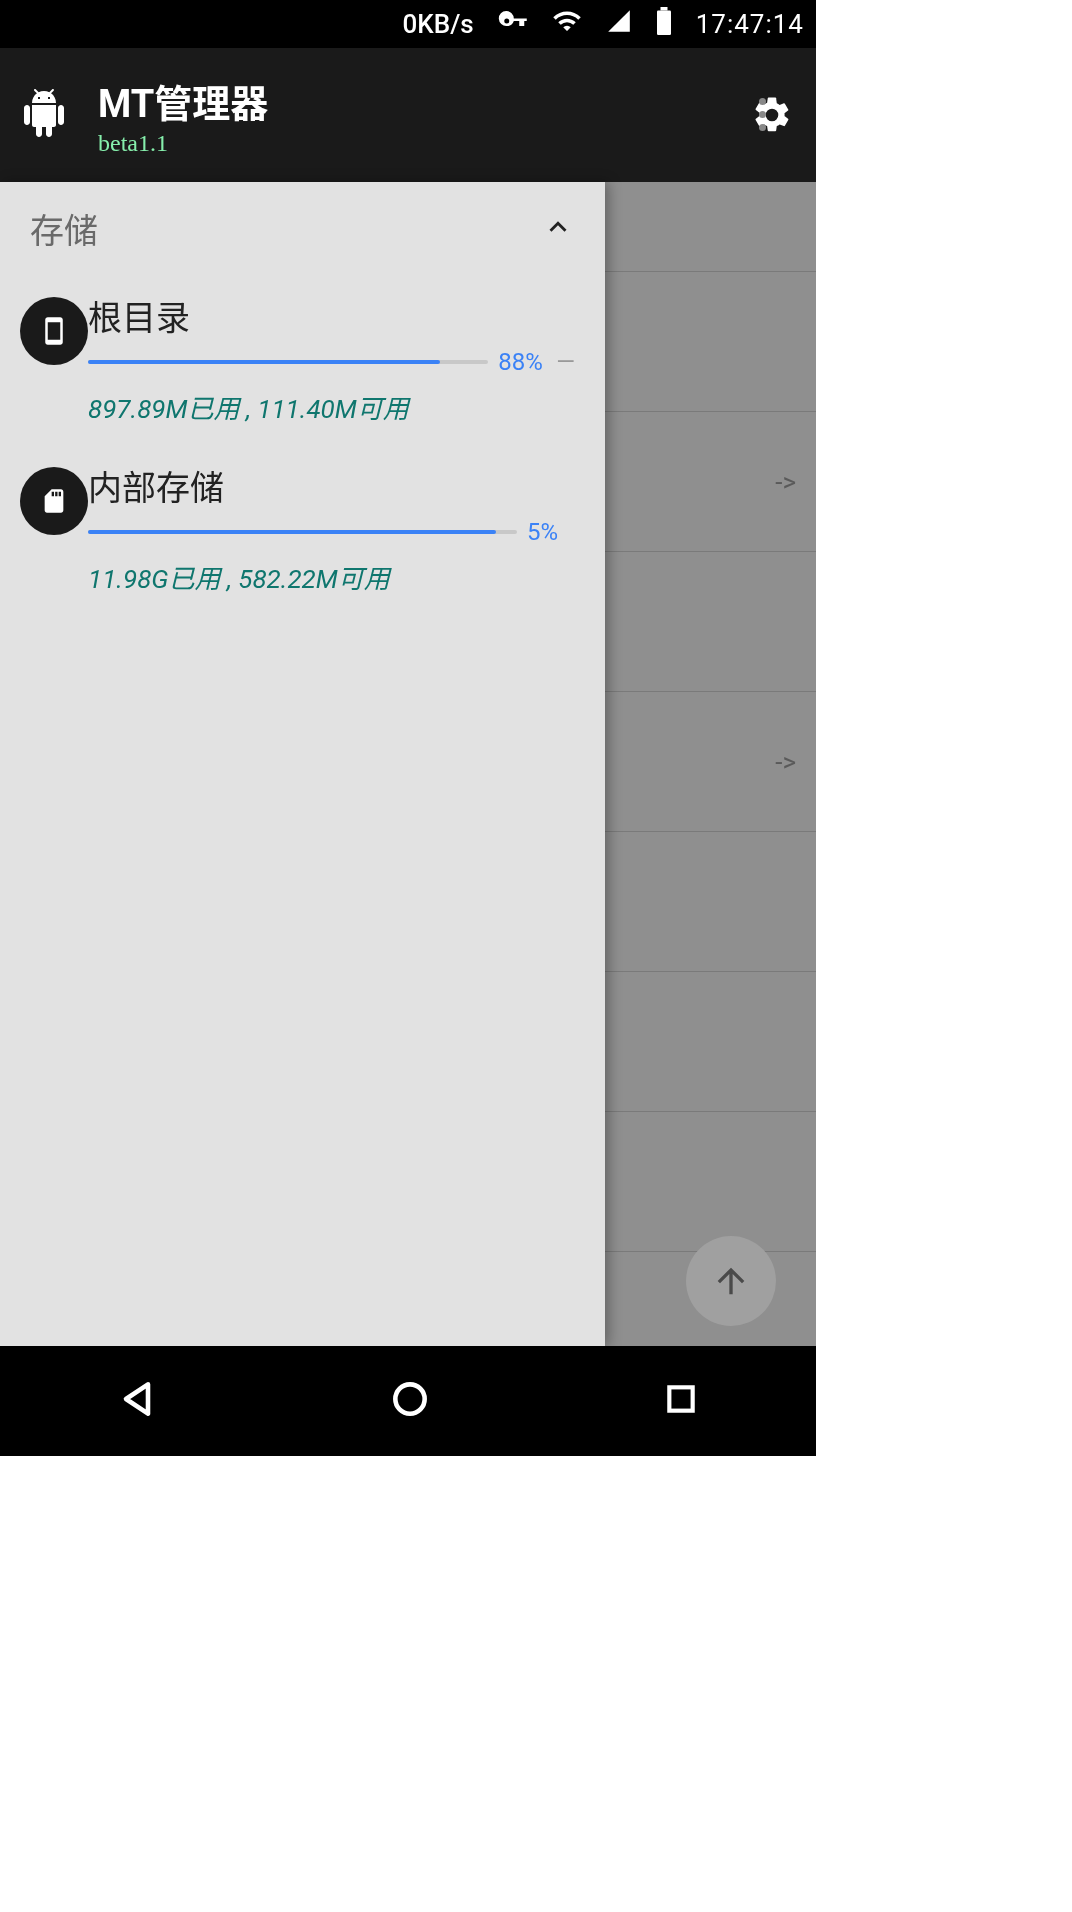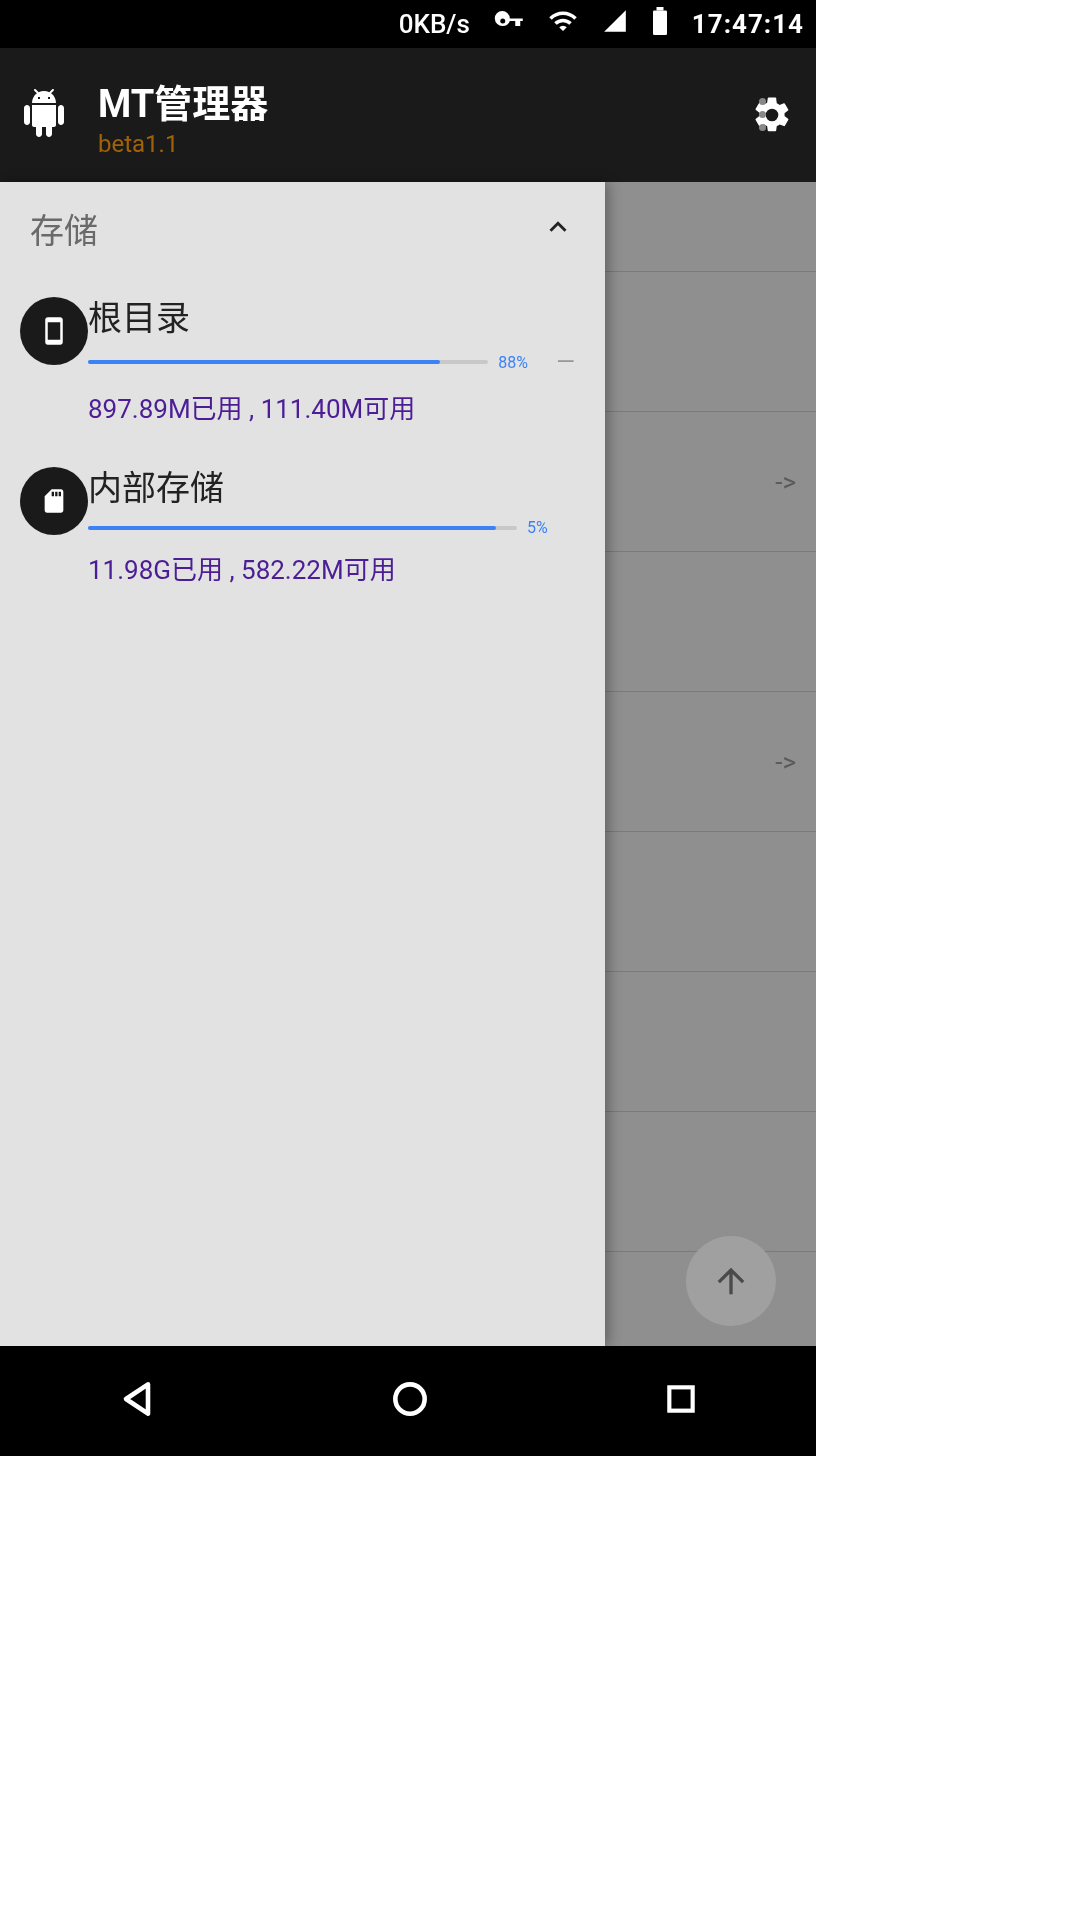--- a/index.html
+++ b/index.html
@@ -18,36 +18,36 @@
       background: #000;
       color: #fff;
       display: flex;
       align-items: center;
       justify-content: flex-end;
       padding: 0 12px;
       font-size: 26px;
       gap: 24px;
     }
     .status-bar .speed { font-weight: 500; }
-    .status-bar .time { font-weight: 700; letter-spacing: 1px; }
+    .status-bar .time { font-weight: 400; letter-spacing: 1px; }
     .status-bar svg { fill: #fff; }
     
     
     .app-bar {
       height: 134px;
       background: #1a1a1a;
       display: flex;
       align-items: center;
       padding: 0 20px;
       position: relative;
     }
     .app-bar .android-logo { margin-right: 30px; }
     .app-bar .titles { flex: 1; }
     .app-bar .title { color: #fff; font-size: 38px; font-weight: 700; }
-    .app-bar .subtitle { color: #a16207; font-size: 24px; margin-top: 2px; }
+    .app-bar .subtitle { color: #86efac; font-size: 24px; margin-top: 2px; font-family: Liberation Serif, serif; }
     .app-bar .gear { width: 48px; height: 48px; display:flex; align-items:center; justify-content:center; }
     
     
     .background-pane {
       position: absolute;
       top: 182px;
       left: 0;
       right: 0;
       bottom: 110px;
       background: #8f8f8f;
@@ -119,23 +119,23 @@
       background:#c8c8c8;
       position:relative;
       border-radius:2px;
     }
     .progress-fill {
       position:absolute;
       left:0; top:0; bottom:0;
       background:#3b82f6;
       border-radius:2px;
     }
-    .progress-pct { color:#3b82f6; font-size:16px; min-width:48px; }
+    .progress-pct { color:#3b82f6; font-size:24px; min-width:48px; }
     .progress-dash { color:#999; font-size:24px; }
-    .storage-sub { color:#4c1d95; font-size:26px; margin-top:12px; }
+    .storage-sub { color:#0f766e; font-size:26px; margin-top:12px;font-style:italic; }
     
     
     .more-btn {
       position:absolute;
       top: 90px;
       right: 30px;
       width:48px;
       height:48px;
       display:flex;
       align-items:center;

